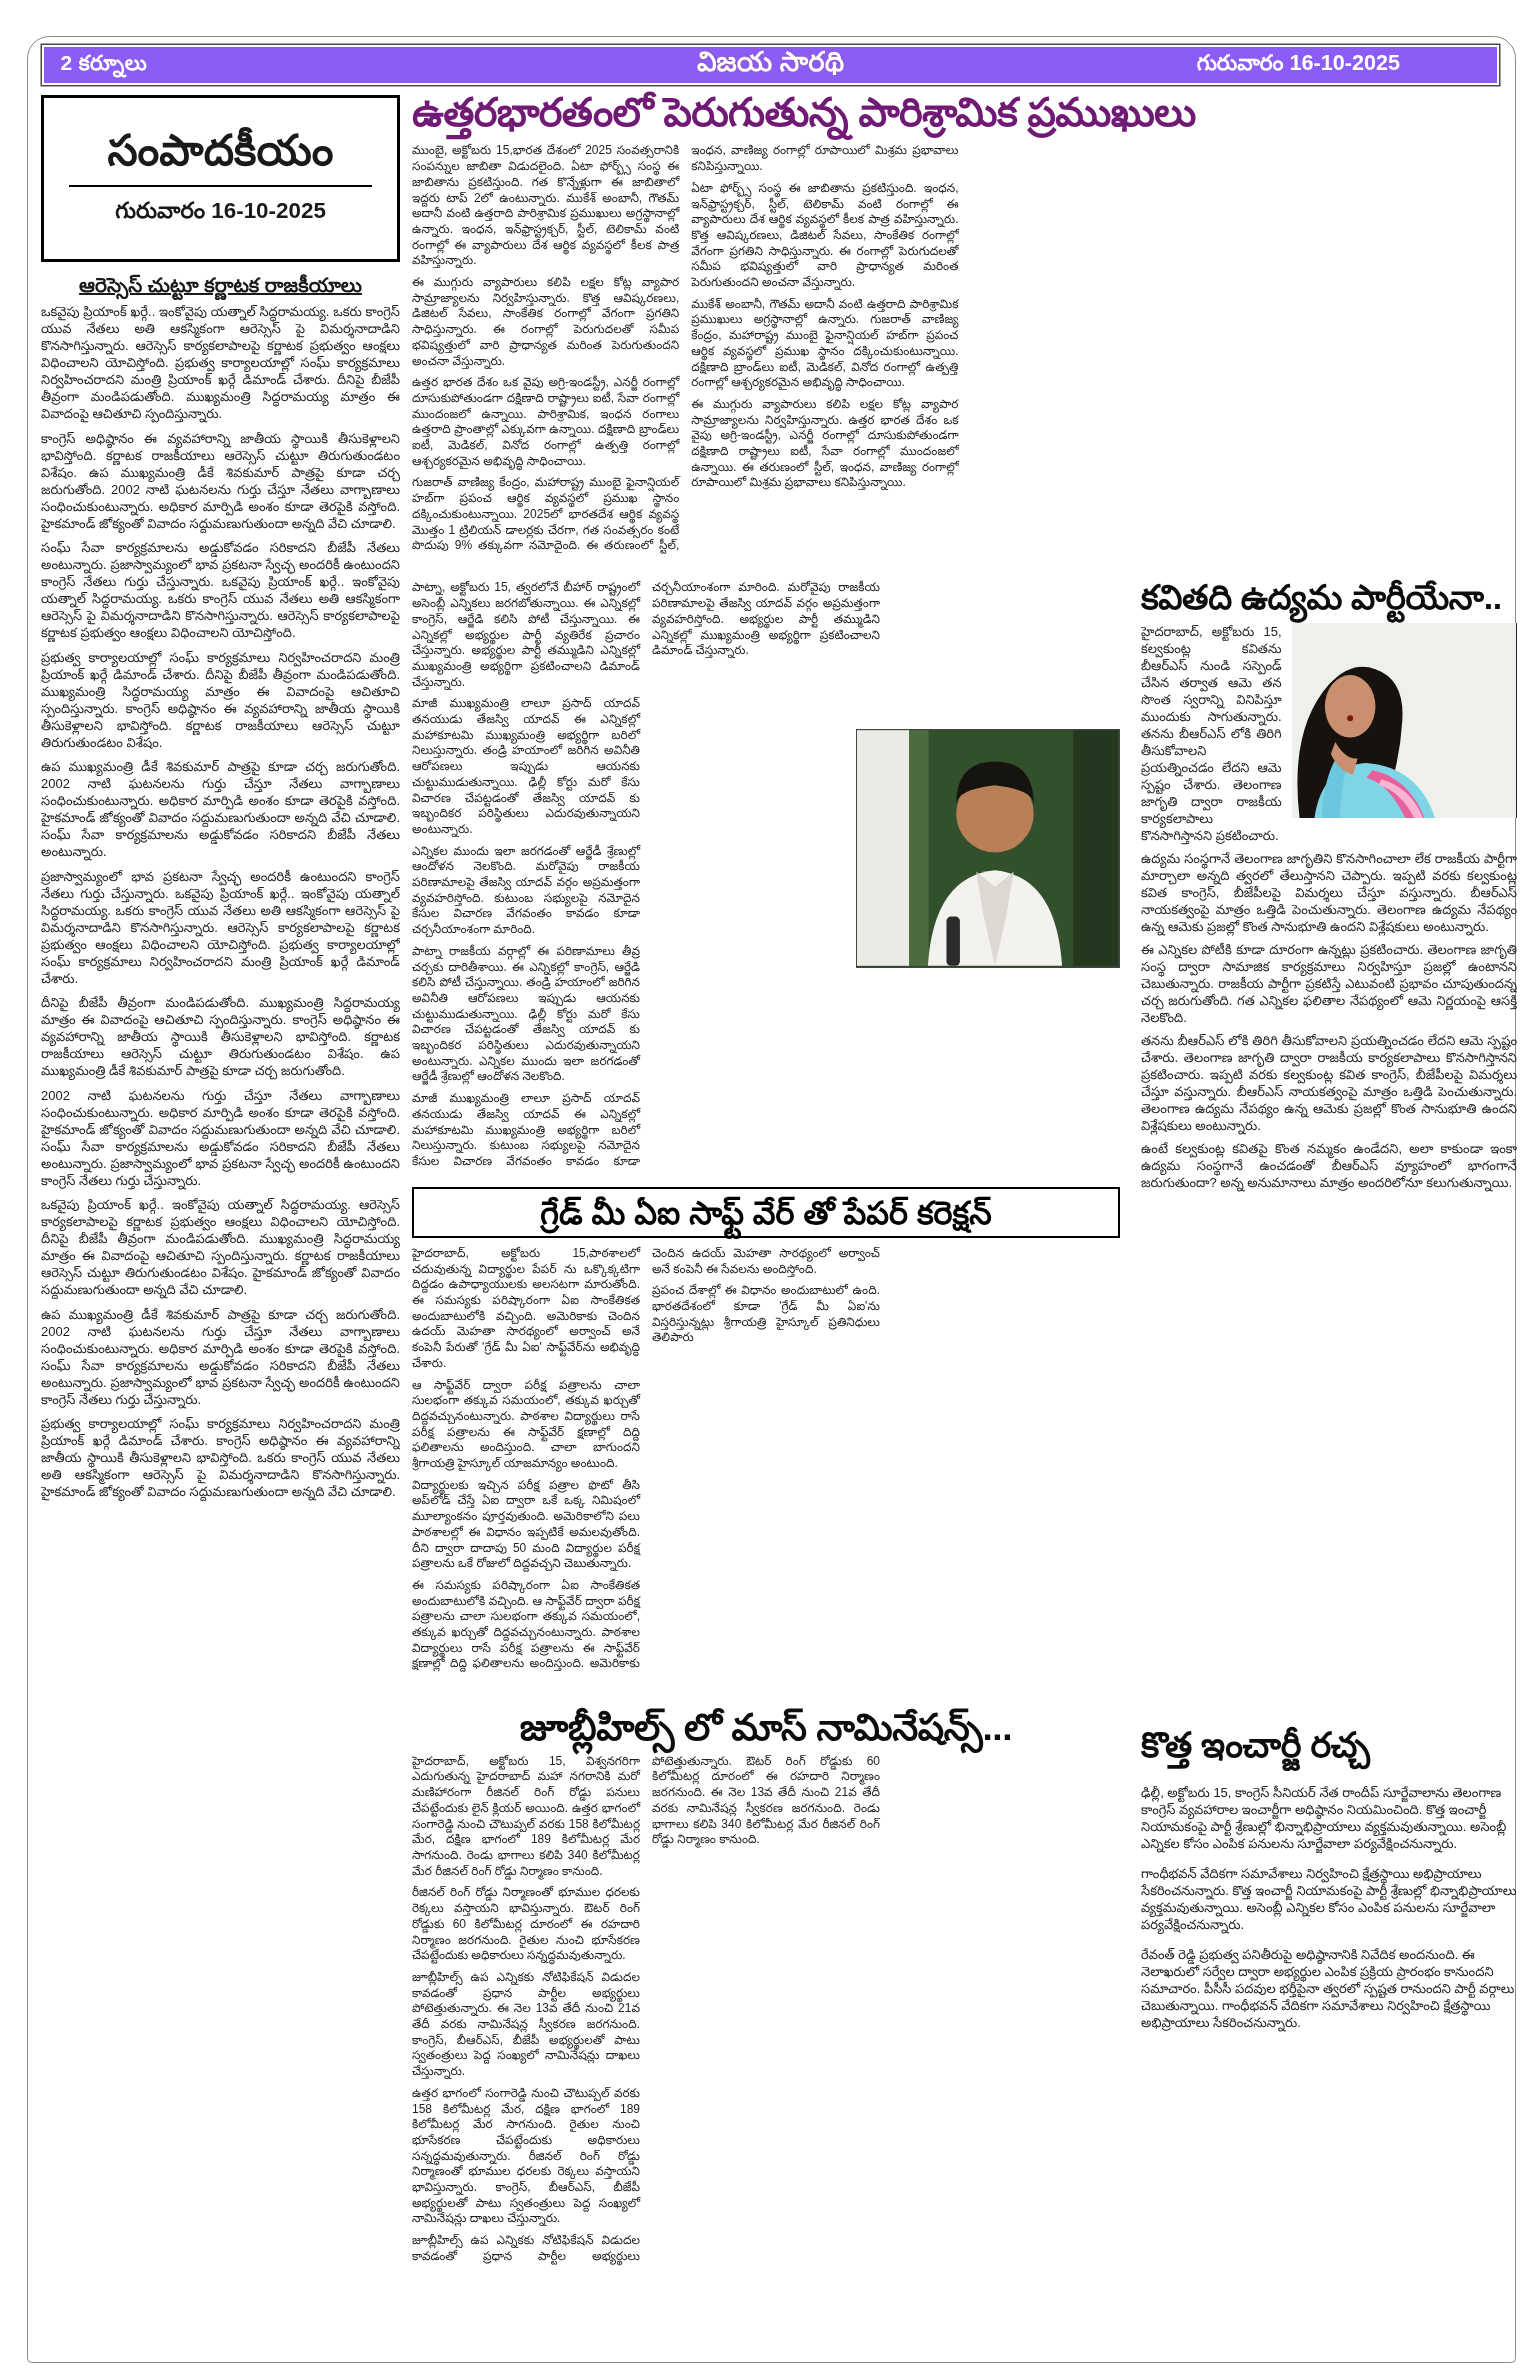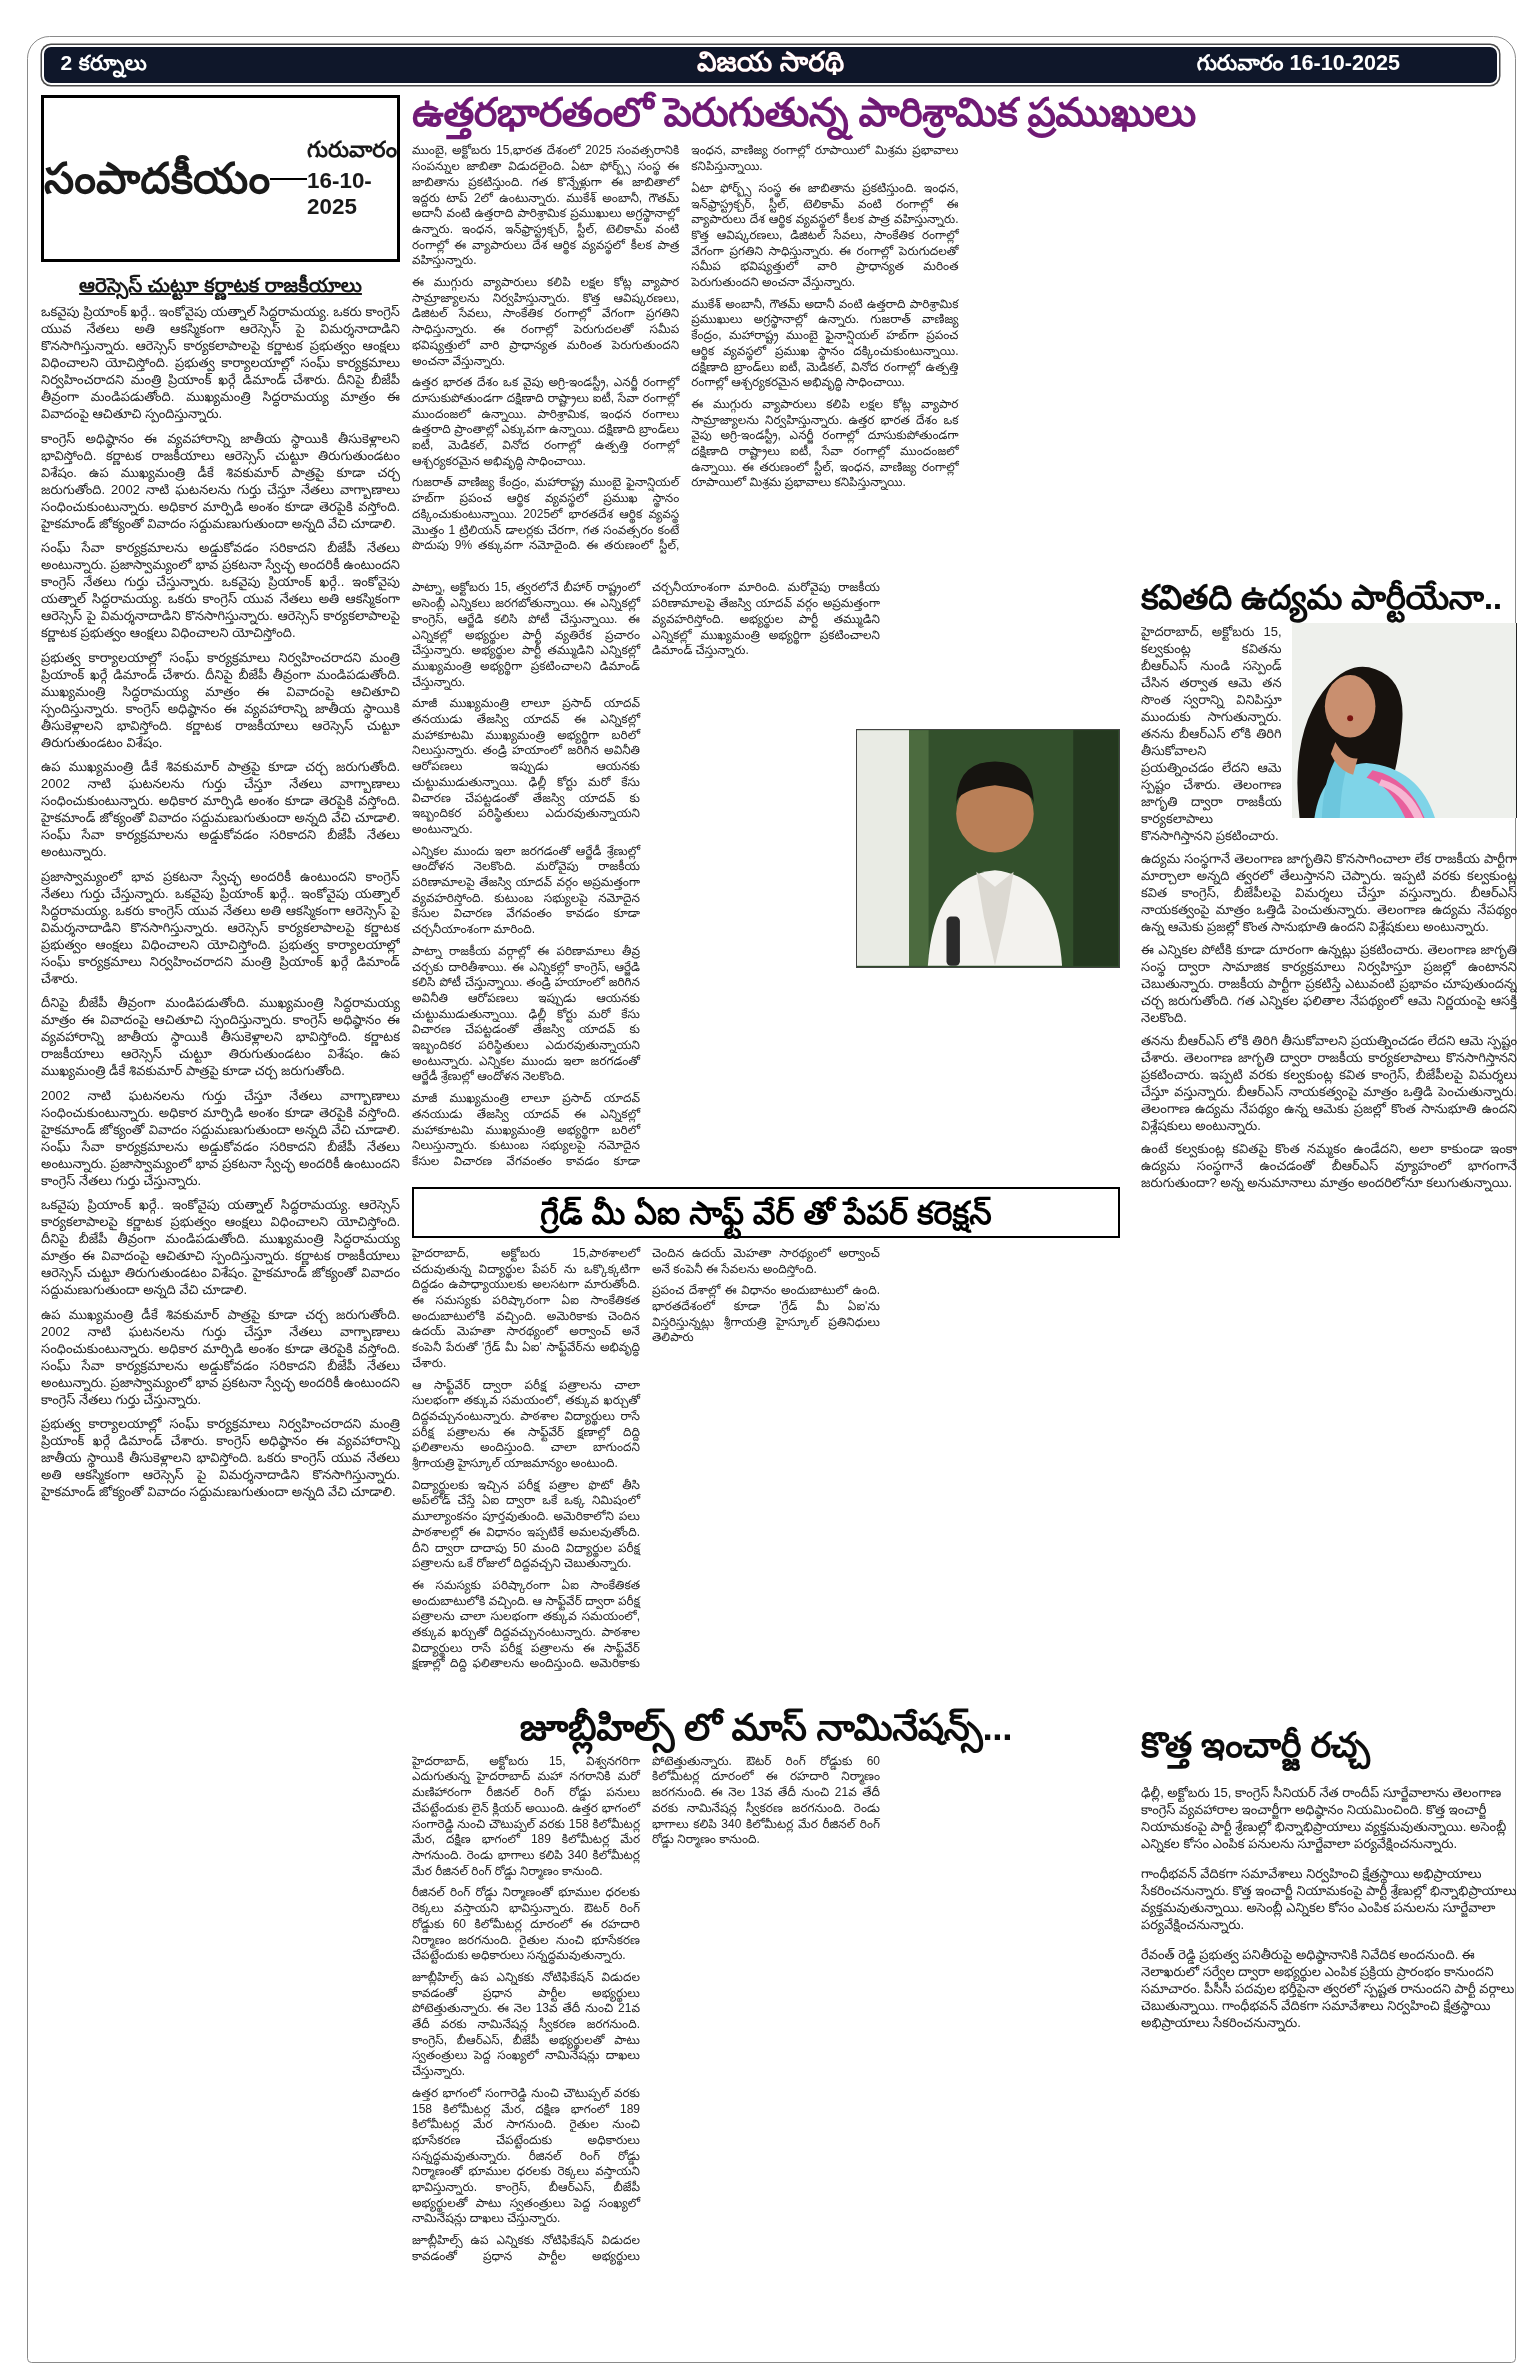--- a/index.html
+++ b/index.html
@@ -1,28 +1,28 @@
 <!DOCTYPE html>
 <html style="font-size:12px"><head>
 <meta charset="utf-8">
 <style>
   html,body{margin:0;padding:0;background:#ffffff;}
   body{width:1541px;height:2377px;position:relative;font-family:"Liberation Sans",sans-serif;color:#1a1a1a;overflow:hidden;}
 
   .frame{position:absolute;left:27px;top:36px;width:1487px;height:2325px;border:1.5px solid #8a8a8a;border-radius:22.4px 22.4px 4.5px 4.5px;pointer-events:none;}
 
   
-  .topbar{position:absolute;left:42px;top:45px;width:1457px;height:40px;background:#0f172a;border:2.2px solid #ffffff;box-shadow:0 0 0 1.5px #4a4a4a;border-radius:9px;display:flex;align-items:center;box-sizing:border-box;}
+  .topbar{position:absolute;left:42px;top:45px;width:1457px;height:40px;background:#8b5cf6;border:2.2px solid #ffffff;box-shadow:0 0 0 1.5px #4a4a4a;border-radius:0;display:flex;align-items:center;box-sizing:border-box;}
   .tb-left{position:absolute;left:16.4px;font-size:21px;font-weight:bold;color:#ffffff;letter-spacing:0.4px;}
   .tb-center{position:absolute;left:50%;transform:translateX(-50%);font-size:27.6px;font-weight:bold;color:#ffffff;text-shadow:0 0 0.7px #7a0a0a;}
   .tb-right{position:absolute;right:97px;font-size:21.6px;font-weight:bold;color:#ffffff;}
 
   
   .editorial{position:absolute;left:41px;top:95px;width:359px;}
-  .ed-box{border:3px solid #000;height:167px;display:flex;flex-direction:row;align-items:center;justify-content:center;box-sizing:border-box;}
+  .ed-box{border:3px solid #000;height:167px;display:flex;flex-direction:column;align-items:center;justify-content:center;box-sizing:border-box;}
   .ed-title{font-family:"DejaVu Serif",serif;font-size:43px;font-weight:bold;line-height:1.05;}
   .ed-rule{width:86%;border:none;border-top:2.2px solid #000;margin:12px 0 10.4px;}
   .ed-date{font-size:22.4px;font-weight:bold;}
   .ed-headline{font-size:20px;font-weight:bold;text-align:center;margin:12px 0 6px;line-height:1.15;text-decoration:underline;}
   .ed-body{height:2044px;overflow:hidden;font-size:13px;line-height:17px;text-align:justify;}
   .ed-body p{margin:0 0 7.5px;}
 
   
   .main-area{position:absolute;left:412px;top:91px;width:1105px;}
   .lead-headline{margin:0 0 10.4px;font-size:40px;line-height:1.05;font-weight:800;color:#701a75;letter-spacing:-0.7px;white-space:nowrap;}

